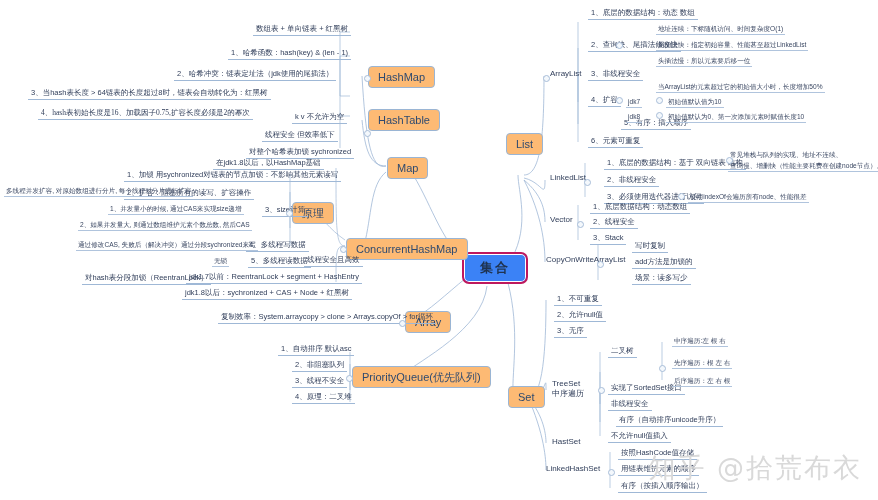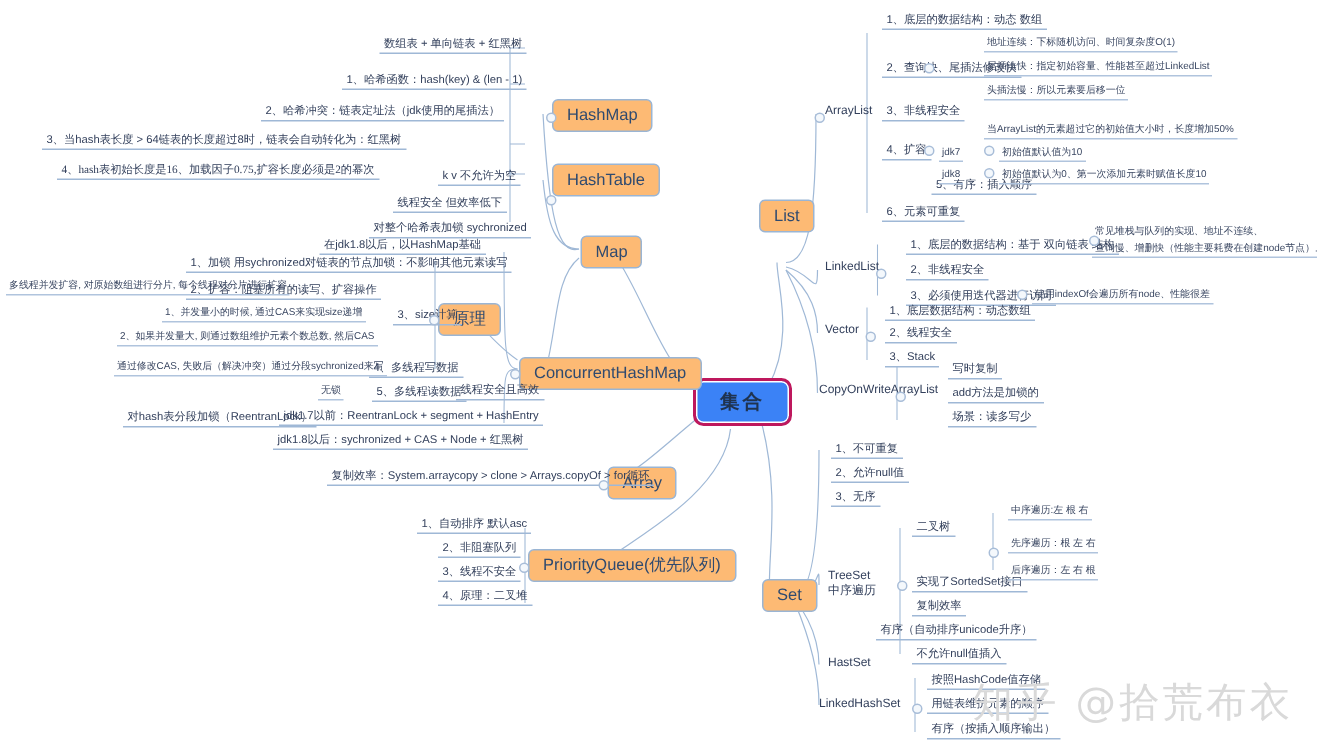--- a/index.html
+++ b/index.html
@@ -235,22 +235,22 @@
   <div class="node lvl1" style="left:508px; top:386px;">Set</div>
   <div class="node lvl2" style="left:554px; top:294px;">1、不可重复</div>
   <div class="node lvl2" style="left:554px; top:310px;">2、允许null值</div>
   <div class="node lvl2" style="left:554px; top:326px;">3、无序</div>
 
   <div class="node" style="left:552px; top:380px; font-size:8px; color:#33405c;">TreeSet</div>
   <div class="node" style="left:552px; top:390px; font-size:8px; color:#33405c;">中序遍历</div>
 
   <div class="node lvl2" style="left:608px; top:346px;">二叉树</div>
   <div class="node lvl2" style="left:608px; top:383px;">实现了SortedSet接口</div>
-  <div class="node lvl2" style="left:608px; top:399px;">复制效率</div>
-  <div class="node lvl2" style="left:584px; top:415px;">有序（自动排序unicode升序）</div>
+  <div class="node lvl2" style="left:608px; top:399px;">非线程安全</div>
+  <div class="node lvl2" style="left:616px; top:415px;">有序（自动排序unicode升序）</div>
   <div class="node lvl2" style="left:608px; top:431px;">不允许null值插入</div>
 
   <div class="node lvl3" style="left:672px; top:336px;">中序遍历:左 根 右</div>
   <div class="node lvl3" style="left:672px; top:358px;">先序遍历：根 左 右</div>
   <div class="node lvl3" style="left:672px; top:376px;">后序遍历：左 右 根</div>
 
   <div class="node" style="left:552px; top:438px; font-size:8px; color:#33405c;">HastSet</div>
 
   <div class="node" style="left:546px; top:465px; font-size:8px; color:#33405c;">LinkedHashSet</div>
   <div class="node lvl2" style="left:618px; top:448px;">按照HashCode值存储</div>

